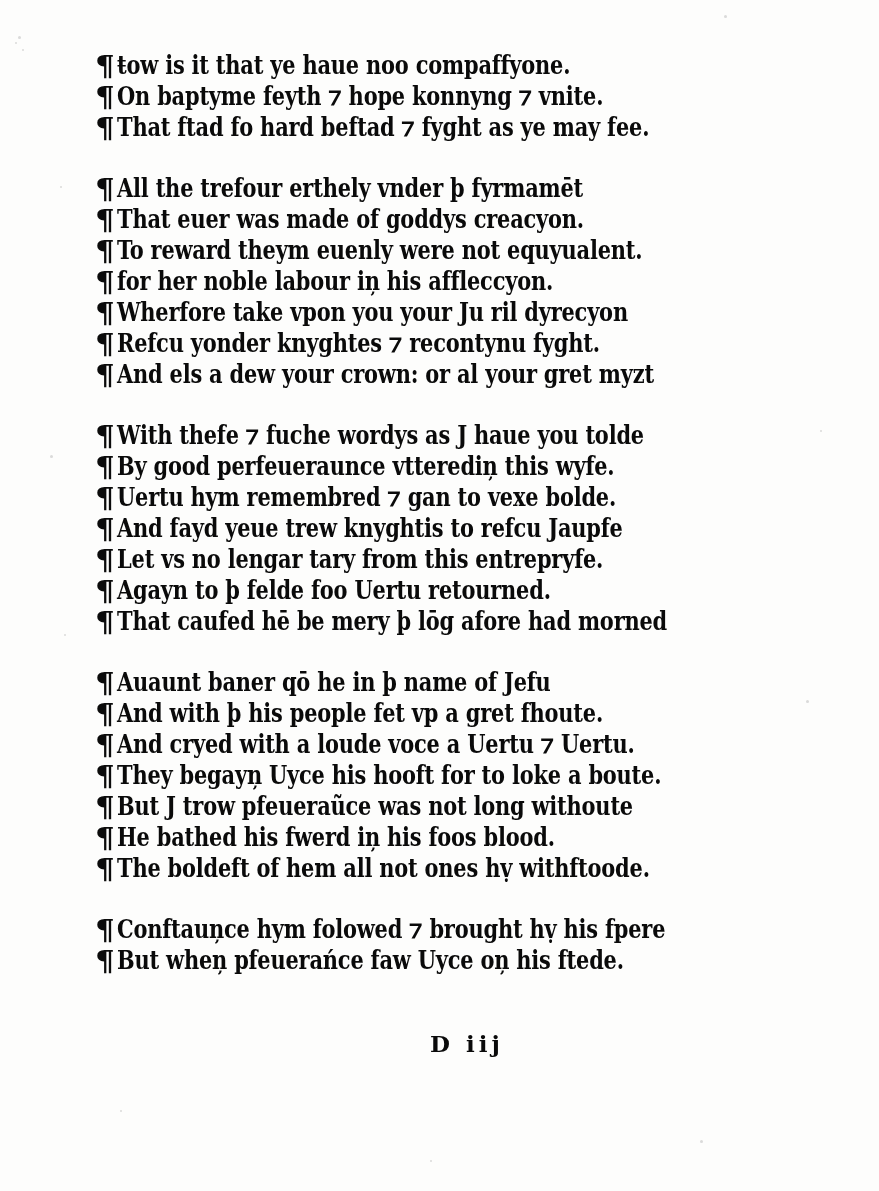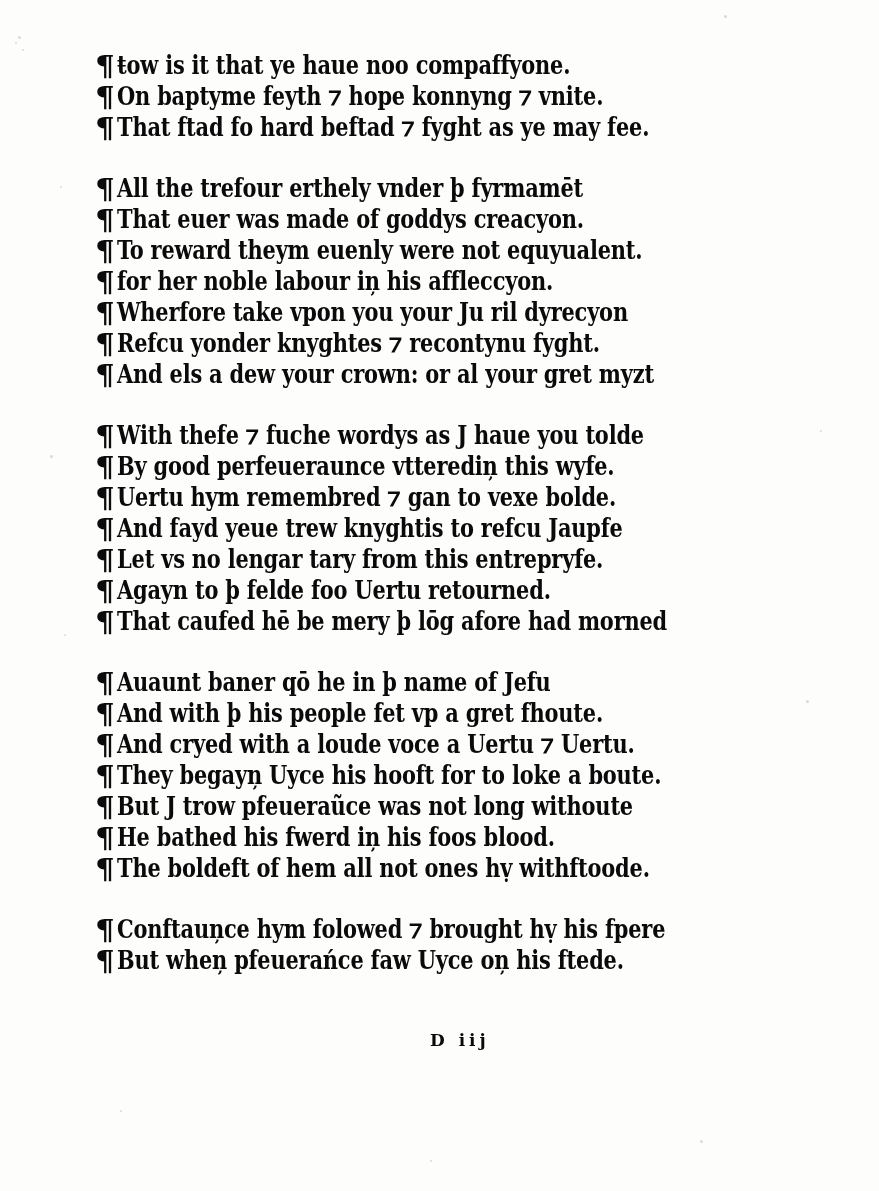--- a/index.html
+++ b/index.html
@@ -73,21 +73,21 @@
     transform: scaleY(1.12) scaleX(0.99);
     transform-origin: left bottom;
   }
 
   .signature {
     position: absolute;
     left: 430px;
     top: 1030px;
     font-family: "DejaVu Serif", serif;
     font-weight: 700;
-    font-size: 17px;
+    font-size: 23px;
     letter-spacing: 4px;
     color: #0a0a0a;
   }
 </style>
 </head>
 <body>
 
 <div class="page">
   <div class="speck" style="left:18px;top:36px;width:3px;height:3px;"></div>
   <div class="speck" style="left:15px;top:42px;width:2px;height:2px;"></div>

